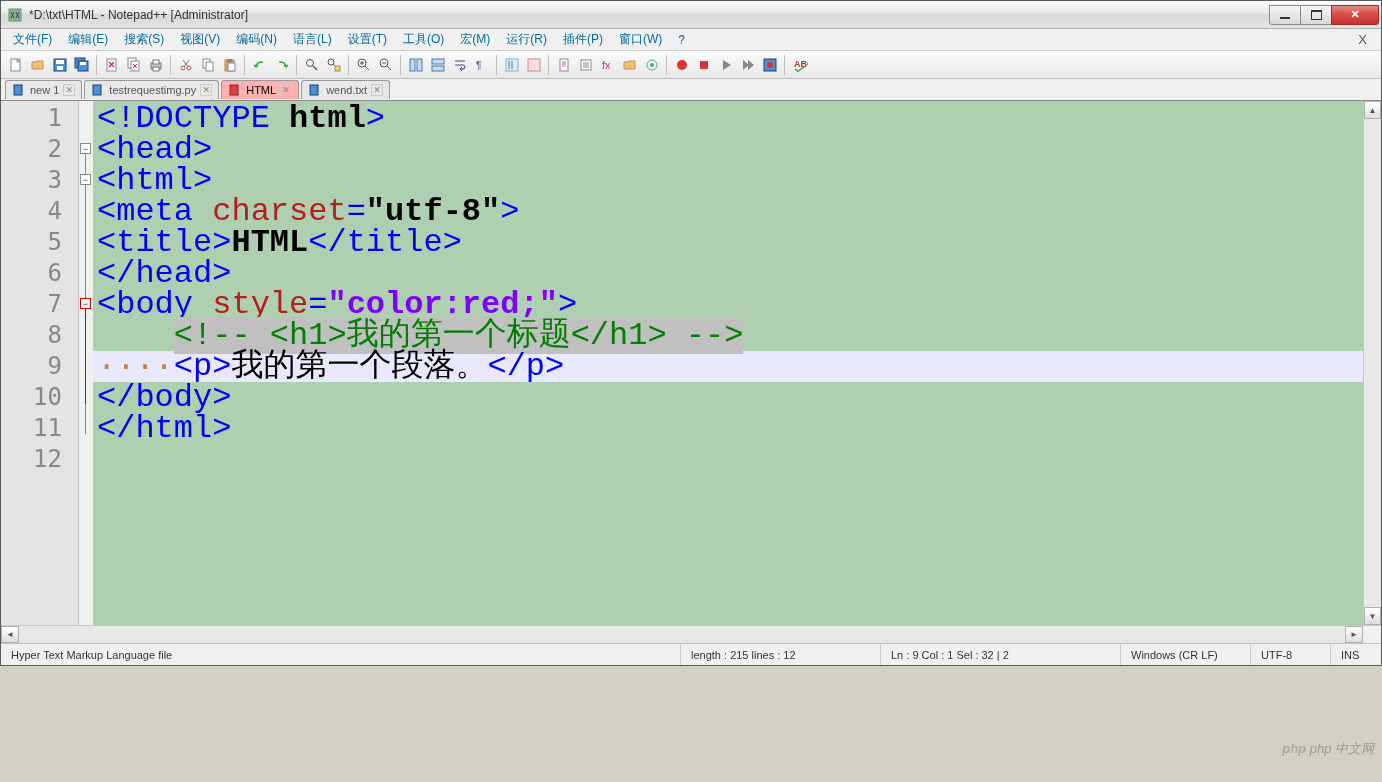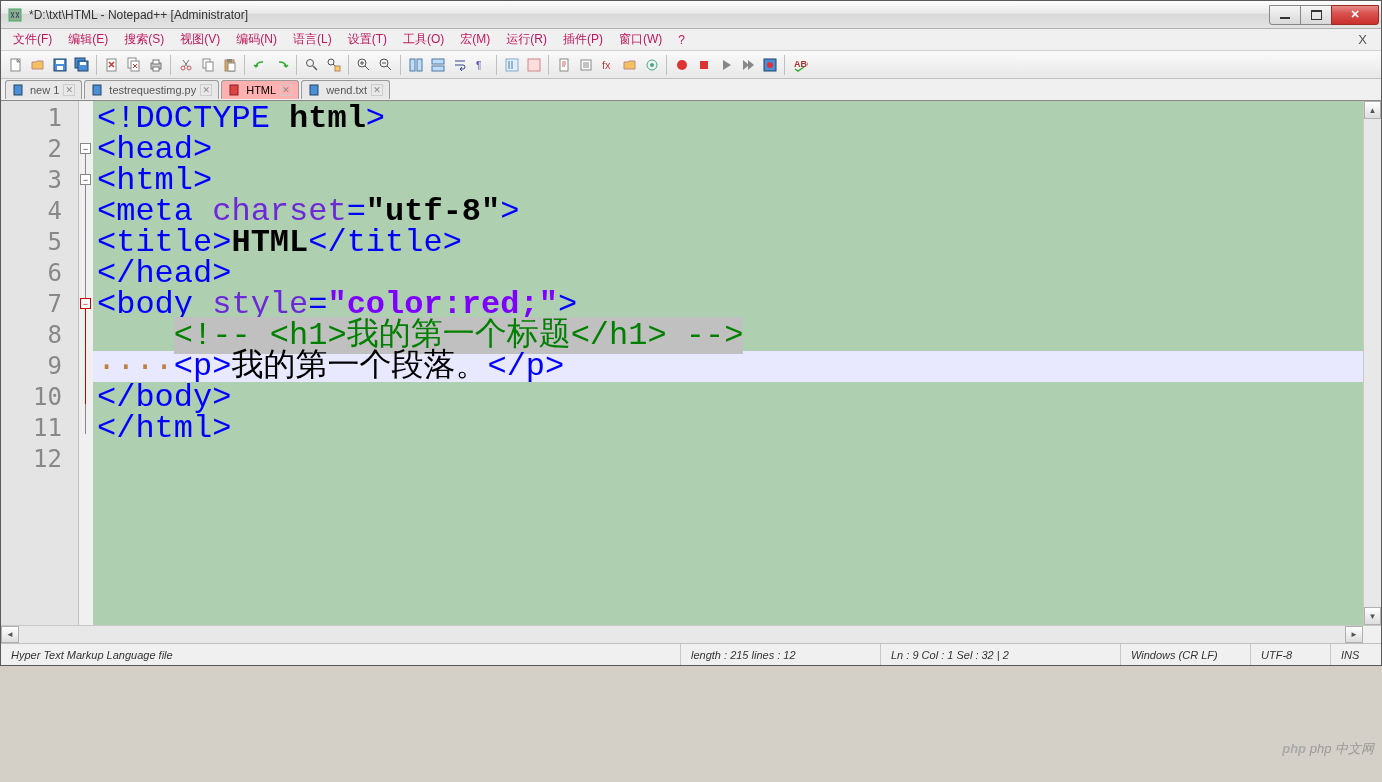--- a/index.html
+++ b/index.html
@@ -11,21 +11,21 @@
 .titlebar-text { flex: 1; color: #333; font-size: 12px; }
 .win-buttons { display: flex; margin-left: auto; }
 .win-btn { width: 32px; height: 20px; border: 1px solid #888; margin-left: -1px; display: flex; align-items: center; justify-content: center; font-size: 10px; position: relative; }
 .win-min { background: linear-gradient(to bottom, #f5f5f5, #d9d9d9); border-radius: 0 0 0 3px; }
 .win-min::after { content: ""; width: 10px; height: 2px; background: #333; position: absolute; bottom: 5px; }
 .win-max { background: linear-gradient(to bottom, #f5f5f5, #d9d9d9); }
 .win-max::after { content: ""; width: 9px; height: 7px; border: 1px solid #333; border-top: 2px solid #333; }
 .win-close { width: 48px; background: linear-gradient(to bottom, #e68b85, #d9534f 40%, #c9302c); border-radius: 0 0 3px 0; border-color: #9a2a22; color: #fff; font-weight: bold; }
 .win-close::after { content: "✕"; font-size: 11px; }
 .menubar { height: 22px; background: #f0f0f0; display: flex; align-items: center; padding: 0 4px; border-bottom: 1px solid #d0d0d0; }
-.menubar-item { padding: 2px 8px; color: #be185d; cursor: default; }
+.menubar-item { padding: 2px 8px; color: #0369a1; cursor: default; }
 .menubar-close { margin-left: auto; padding: 0 10px; color: #555; font-size: 13px; }
 .toolbar { height: 28px; background: linear-gradient(to bottom, #fafafa, #e8e8e8); display: flex; align-items: center; padding: 2px 4px; border-bottom: 1px solid #c0c0c0; gap: 1px; }
 .tb-btn { width: 21px; height: 21px; display: flex; align-items: center; justify-content: center; border: 1px solid transparent; border-radius: 2px; }
 .tb-sep { width: 1px; height: 20px; background: #c0c0c0; margin: 0 3px; }
 .tabbar { height: 22px; background: #f0f0f0; display: flex; align-items: center; padding: 0 4px; border-bottom: 1px solid #888; }
 .tab { display: flex; align-items: center; padding: 2px 6px; border: 1px solid #999; border-bottom: none; margin-right: 2px; background: #f0f0f0; border-radius: 3px 3px 0 0; font-size: 11px; color: #555; }
 .tab.active { background: #ffb0b0; color: #000; }
 .tab.inactive { background: #e8e8e8; }
 .tab-icon { width: 14px; height: 14px; margin-right: 4px; display: flex; align-items: center; justify-content: center; }
 .tab-close { margin-left: 4px; width: 12px; height: 12px; font-size: 9px; color: #888; display: flex; align-items: center; justify-content: center; border: 1px solid #ccc; }
@@ -34,36 +34,36 @@
 .gutter-line { height: 31px; line-height: 31px; padding-right: 16px; color: #888; font-family: Consolas, monospace; font-size: 24px; }
 .fold-col { width: 14px; background: #f0f0f0; position: relative; }
 .fold-mark { position: absolute; left: 1px; width: 11px; height: 11px; border: 1px solid #888; background: #fff; display: flex; align-items: center; justify-content: center; font-size: 9px; color: #333; }
 .fold-line { position: absolute; left: 6px; width: 1px; background: #888; }
 .fold-red { position: absolute; left: 1px; width: 11px; height: 11px; border: 1px solid #c00; background: #fff; display: flex; align-items: center; justify-content: center; font-size: 9px; color: #c00; }
 .red-vline { position: absolute; left: 6px; width: 1px; background: #c00; }
 .code { flex: 1; font-family: Consolas, "Courier New", monospace; font-size: 32px; background: #aecfb0; padding-top: 2px; position: relative; }
 .code-line { height: 31px; line-height: 31px; padding-left: 4px; white-space: pre; }
 .code-line.current { background: #e8e8ff; }
 .tk-blue { color: #0000ff; }
-.tk-red { color: #6d28d9; }
+.tk-red { color: #b91c1c; }
 .tk-purple { color: #8000ff; }
 .tk-bold { font-weight: bold; color: #000; }
 .tk-black { color: #000; }
 .tk-green { color: #008000; }
 .tk-dots { color: #c08040; }
 .sel-hl { background: #c0c0c0; }
 .vscroll { width: 18px; background: #f0f0f0; border-left: 1px solid #c8c8c8; display: flex; flex-direction: column; }
 .scroll-btn { height: 18px; background: linear-gradient(to bottom, #fff, #ddd); border: 1px solid #b0b0b0; display: flex; align-items: center; justify-content: center; font-size: 8px; color: #555; }
 .scroll-track { flex: 1; background: #e8e8e8; }
 .hscroll-row { height: 18px; display: flex; background: #f0f0f0; border-top: 1px solid #c8c8c8; }
 .hscroll-btn { width: 18px; background: linear-gradient(to bottom, #fff, #ddd); border: 1px solid #b0b0b0; display: flex; align-items: center; justify-content: center; font-size: 8px; color: #555; }
 .hscroll-track { flex: 1; background: #e8e8e8; }
 .scroll-corner { width: 18px; background: #f0f0f0; }
 .statusbar { height: 22px; background: #f0f0f0; border-top: 1px solid #c0c0c0; display: flex; align-items: center; font-size: 11px; color: #333; }
-.status-cell { padding: 0 10px; border-right: 1px solid #c8c8c8; height: 100%; display: flex; align-items: center; font-style: italic; }
+.status-cell { padding: 0 10px; border-right: 1px solid #c8c8c8; height: 100%; display: flex; align-items: center; }
 .status-cell.wide { flex: 1; }
 .watermark { position: absolute; right: 8px; bottom: 24px; font-size: 13px; color: #999; font-style: italic; font-family: Arial; pointer-events: none; }
 .watermark b { color: #aaa; }
 </style>
 </head>
 <body>
 
 <div class="window">
 
   <div class="titlebar">

